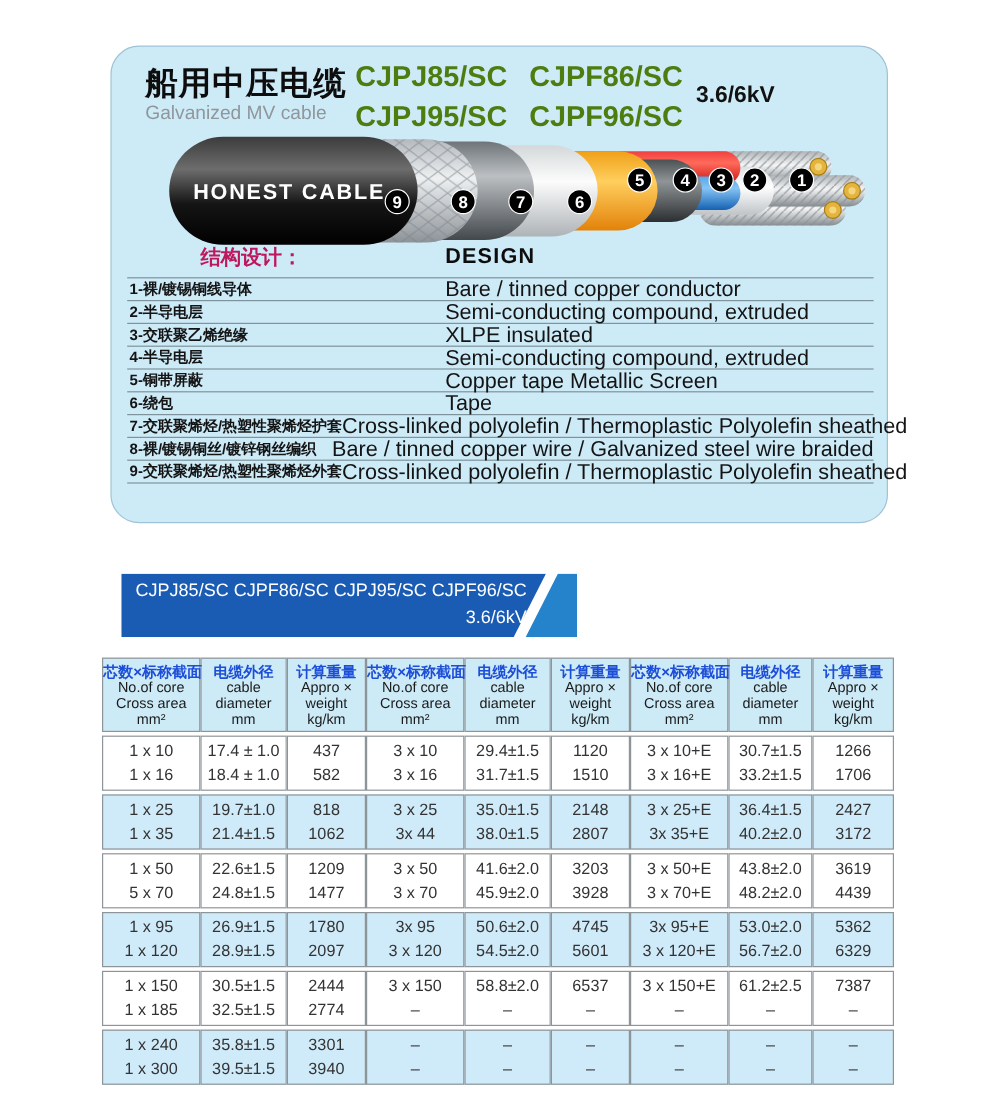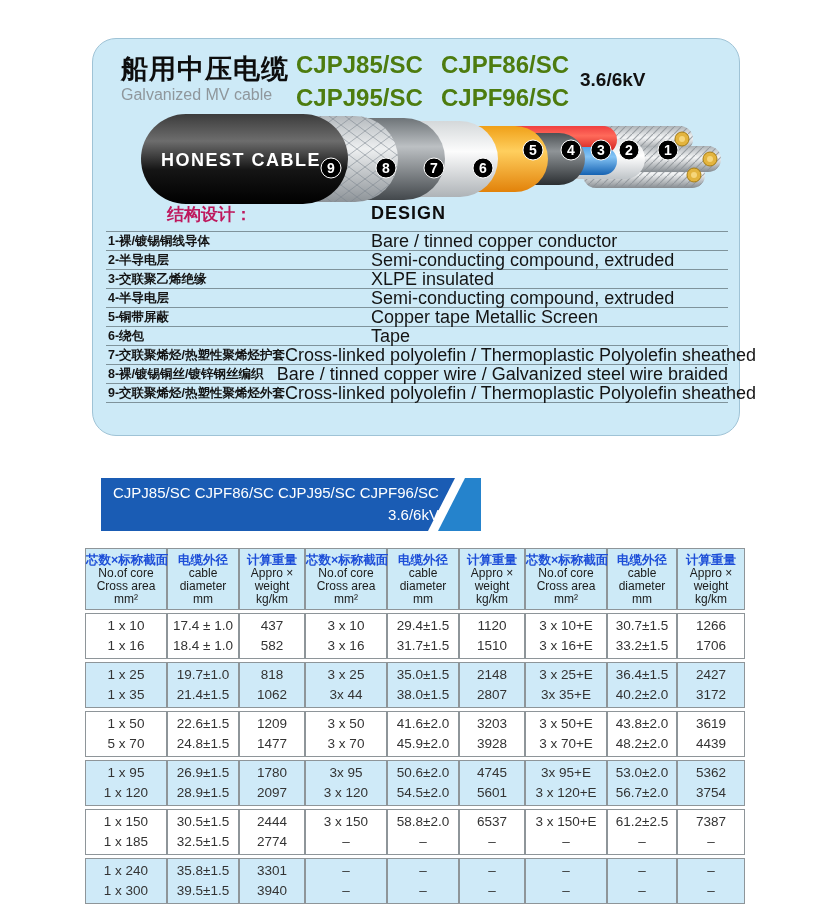--- a/index.html
+++ b/index.html
@@ -452,21 +452,21 @@
         <td>
             <div class="cell-line">3x 95+E</div>
             <div class="cell-line">3 x 120+E</div>
           </td>
         <td>
             <div class="cell-line">53.0±2.0</div>
             <div class="cell-line">56.7±2.0</div>
           </td>
         <td>
             <div class="cell-line">5362</div>
-            <div class="cell-line">3754</div>
+            <div class="cell-line">6329</div>
           </td>
       </tr>
       <tr>
         <td>
             <div class="cell-line">1 x 150</div>
             <div class="cell-line">1 x 185</div>
           </td>
         <td>
             <div class="cell-line">30.5±1.5</div>
             <div class="cell-line">32.5±1.5</div>

